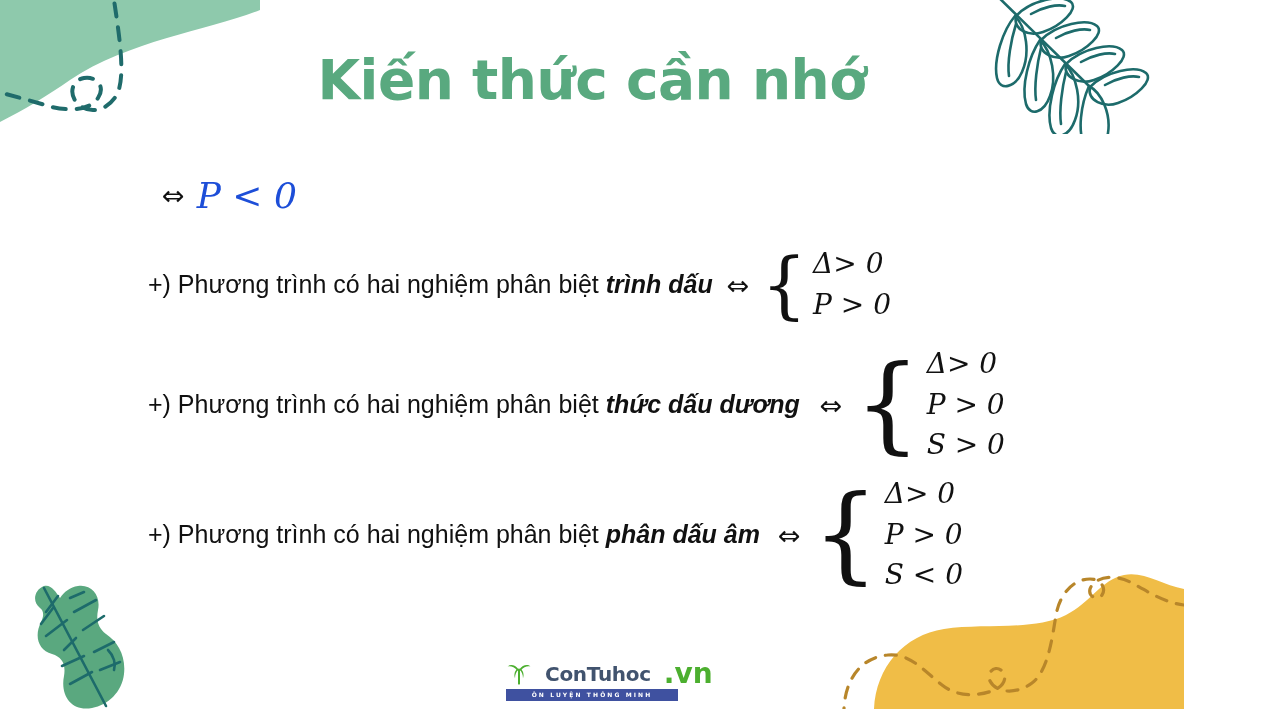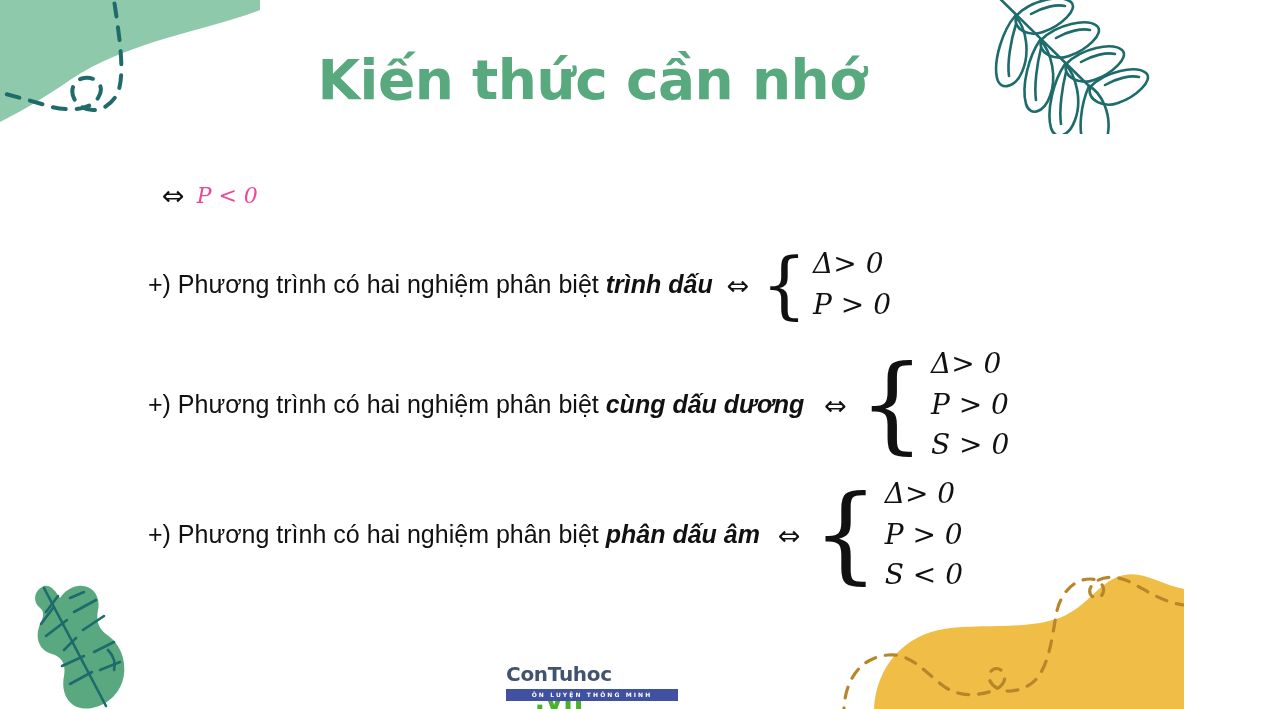--- a/index.html
+++ b/index.html
@@ -97,42 +97,41 @@
     font-family: "DejaVu Serif", serif;
     font-style: italic;
     font-size: 28px;
     line-height: 1.45;
     color: #111111;
     white-space: pre;
   }
   .single-eq {
     font-family: "DejaVu Serif", serif;
     font-style: italic;
-    font-size: 22px;
-    color: #ec4899;
+    font-size: 36px;
+    color: #1d4ed8;
     white-space: pre;
   }
 
   
   #logo {
     position: absolute;
     left: 50%;
     transform: translateX(-50%);
     bottom: 8px;
     display: flex;
     flex-direction: column;
     align-items: flex-start;
     width: 172px;
   }
   #logo-main {
     display: flex;
     align-items: center;
-    gap: 3px;
+    gap: 13px;
     height: 26px;
-    flex-direction: column;
   }
   #logo-wordmark {
     font-family: "DejaVu Sans", sans-serif;
     font-weight: bold;
     font-size: 20px;
     color: #41536e;
     letter-spacing: -0.3px;
     line-height: 1;
   }
   #logo-tld {
@@ -229,21 +228,21 @@
       <div class="system">
         <span class="brace brace-2">{</span>
         <span class="eqs">
           <span class="eq">Δ&gt; 0</span>
           <span class="eq">P &gt; 0</span>
         </span>
       </div>
     </div>
 
     <div class="row row-3">
-      <div class="statement"><span>+) Phương trình có hai nghiệm phân biệt </span><span class="emph">cùng dấu dương</span></div>
+      <div class="statement"><span>+) Phương trình có hai nghiệm phân biệt </span><span class="emph">thức dấu dương</span></div>
       <div class="iff">⇔</div>
       <div class="system">
         <span class="brace brace-3">{</span>
         <span class="eqs">
           <span class="eq">Δ&gt; 0</span>
           <span class="eq">P &gt; 0</span>
           <span class="eq">S &gt; 0</span>
         </span>
       </div>
     </div>

